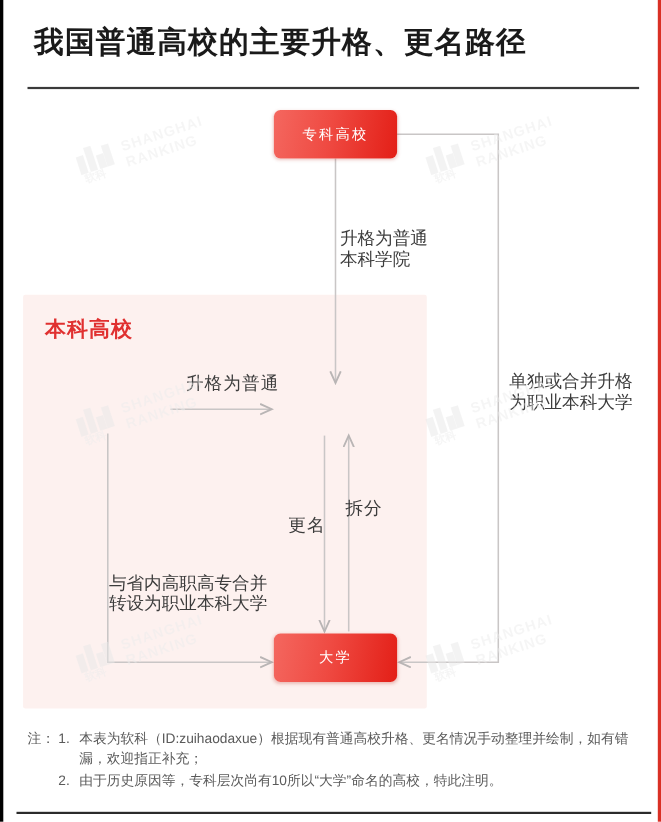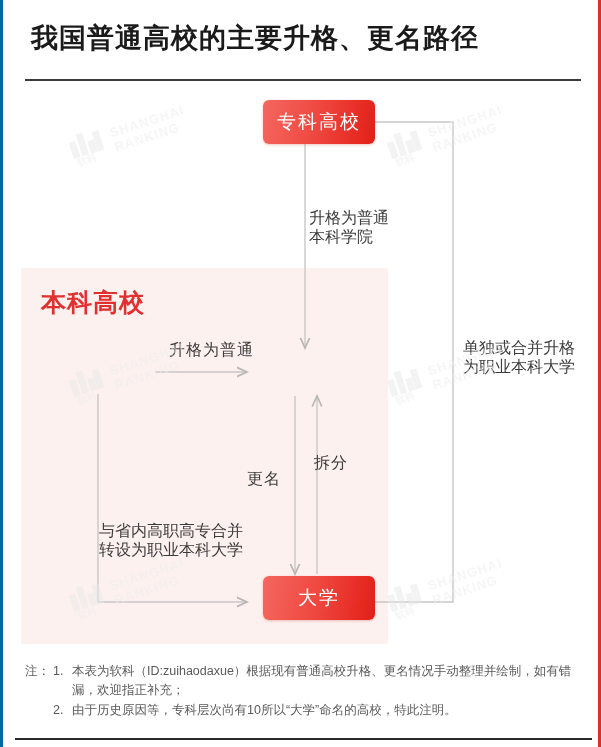--- a/index.html
+++ b/index.html
@@ -13,21 +13,21 @@
     font-family: "Liberation Sans", "DejaVu Sans", sans-serif;
     color: #222;
     overflow: hidden;
   }
   .page {
     position: relative;
     width: 601px;
     height: 747px;
     box-sizing: border-box;
     background: #ffffff;
-    border-left: 3px solid #0369a1;
+    border-left: 3px solid #000000;
     border-right: 3px solid #d93025;
     overflow: hidden;
   }
   
   .header {
     position: absolute;
     left: 0; top: 0;
     width: 601px;
     height: 86px;
   }
@@ -70,54 +70,53 @@
     top: 182px;
     width: 367px;
     height: 376px;
     background: #fdf1ef;
     border-radius: 2px;
   }
   .panel-title {
     position: absolute;
     left: 38px;
     top: 200px;
-    font-size: 25px;
+    font-size: 19px;
     font-weight: bold;
     color: #e03030;
     letter-spacing: 1px;
   }
   .node {
     position: absolute;
     display: flex;
     align-items: center;
     justify-content: center;
     color: #ffffff;
-    font-size: 19px;
+    font-size: 13px;
     letter-spacing: 2px;
     border-radius: 6px;
     background: linear-gradient(100deg, #f4675f 0%, #ef4a42 45%, #e31f17 100%);
     box-shadow: 0 1px 3px rgba(180,30,20,0.25);
-    margin-left: 14px;
   }
   #node-zhuanke { left: 246px; top: 14px;  width: 112px; height: 44px; }
   #node-duli    { left: 34px;  top: 264px; width: 118px; height: 44px; }
   #node-xueyuan { left: 246px; top: 264px; width: 112px; height: 44px; }
   #node-daxue   { left: 246px; top: 490px; width: 112px; height: 44px; }
 
   .elabel {
     position: absolute;
     font-size: 16px;
     line-height: 19px;
     color: #3c3c3c;
     white-space: pre-line;
   }
   #lbl-shengge   { left: 306px; top: 122px; }
   #lbl-zhuanshe  { left: 166px; top: 254px; letter-spacing: 1px; }
   #lbl-danduhe   { left: 460px; top: 252px; }
-  #lbl-gengming  { left: 244px; top: 383px; letter-spacing: 1px; }
+  #lbl-gengming  { left: 259px; top: 383px; letter-spacing: 1px; }
   #lbl-chaifen   { left: 311px; top: 367px; letter-spacing: 1px; }
   #lbl-hebing    { left: 96px;  top: 435px; }
 
   
   .wm {
     position: absolute;
     pointer-events: none;
     opacity: 0.5;
     transform: rotate(-18deg);
     transform-origin: left top;

